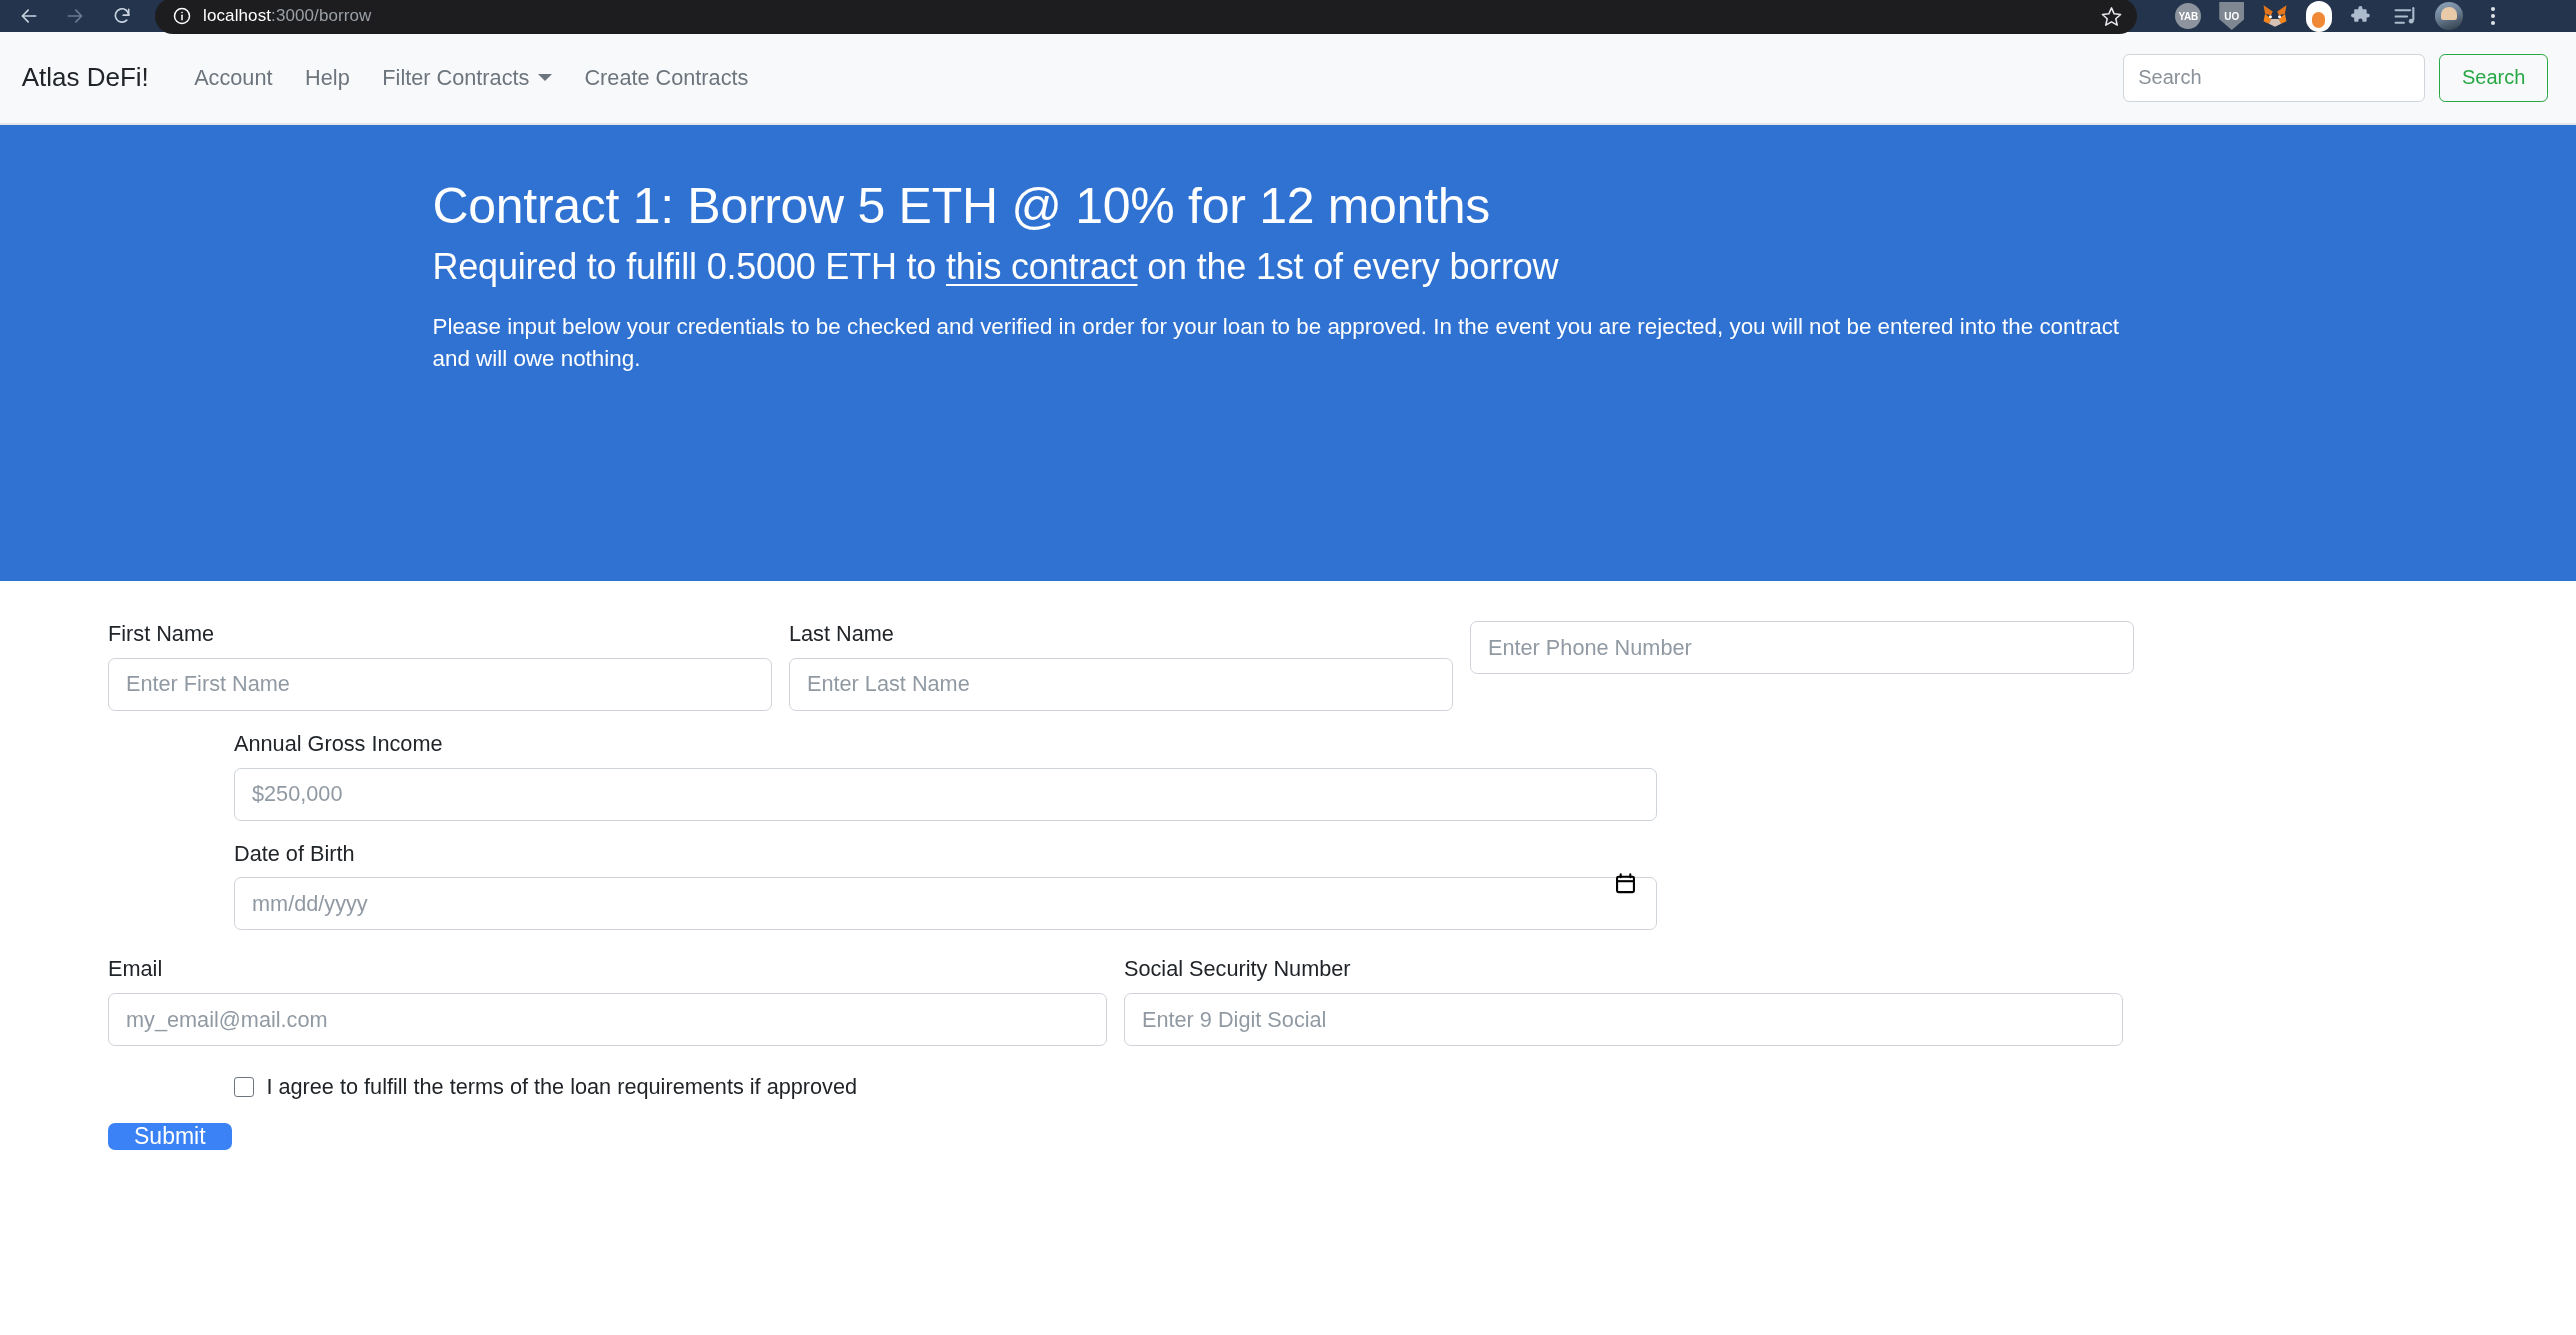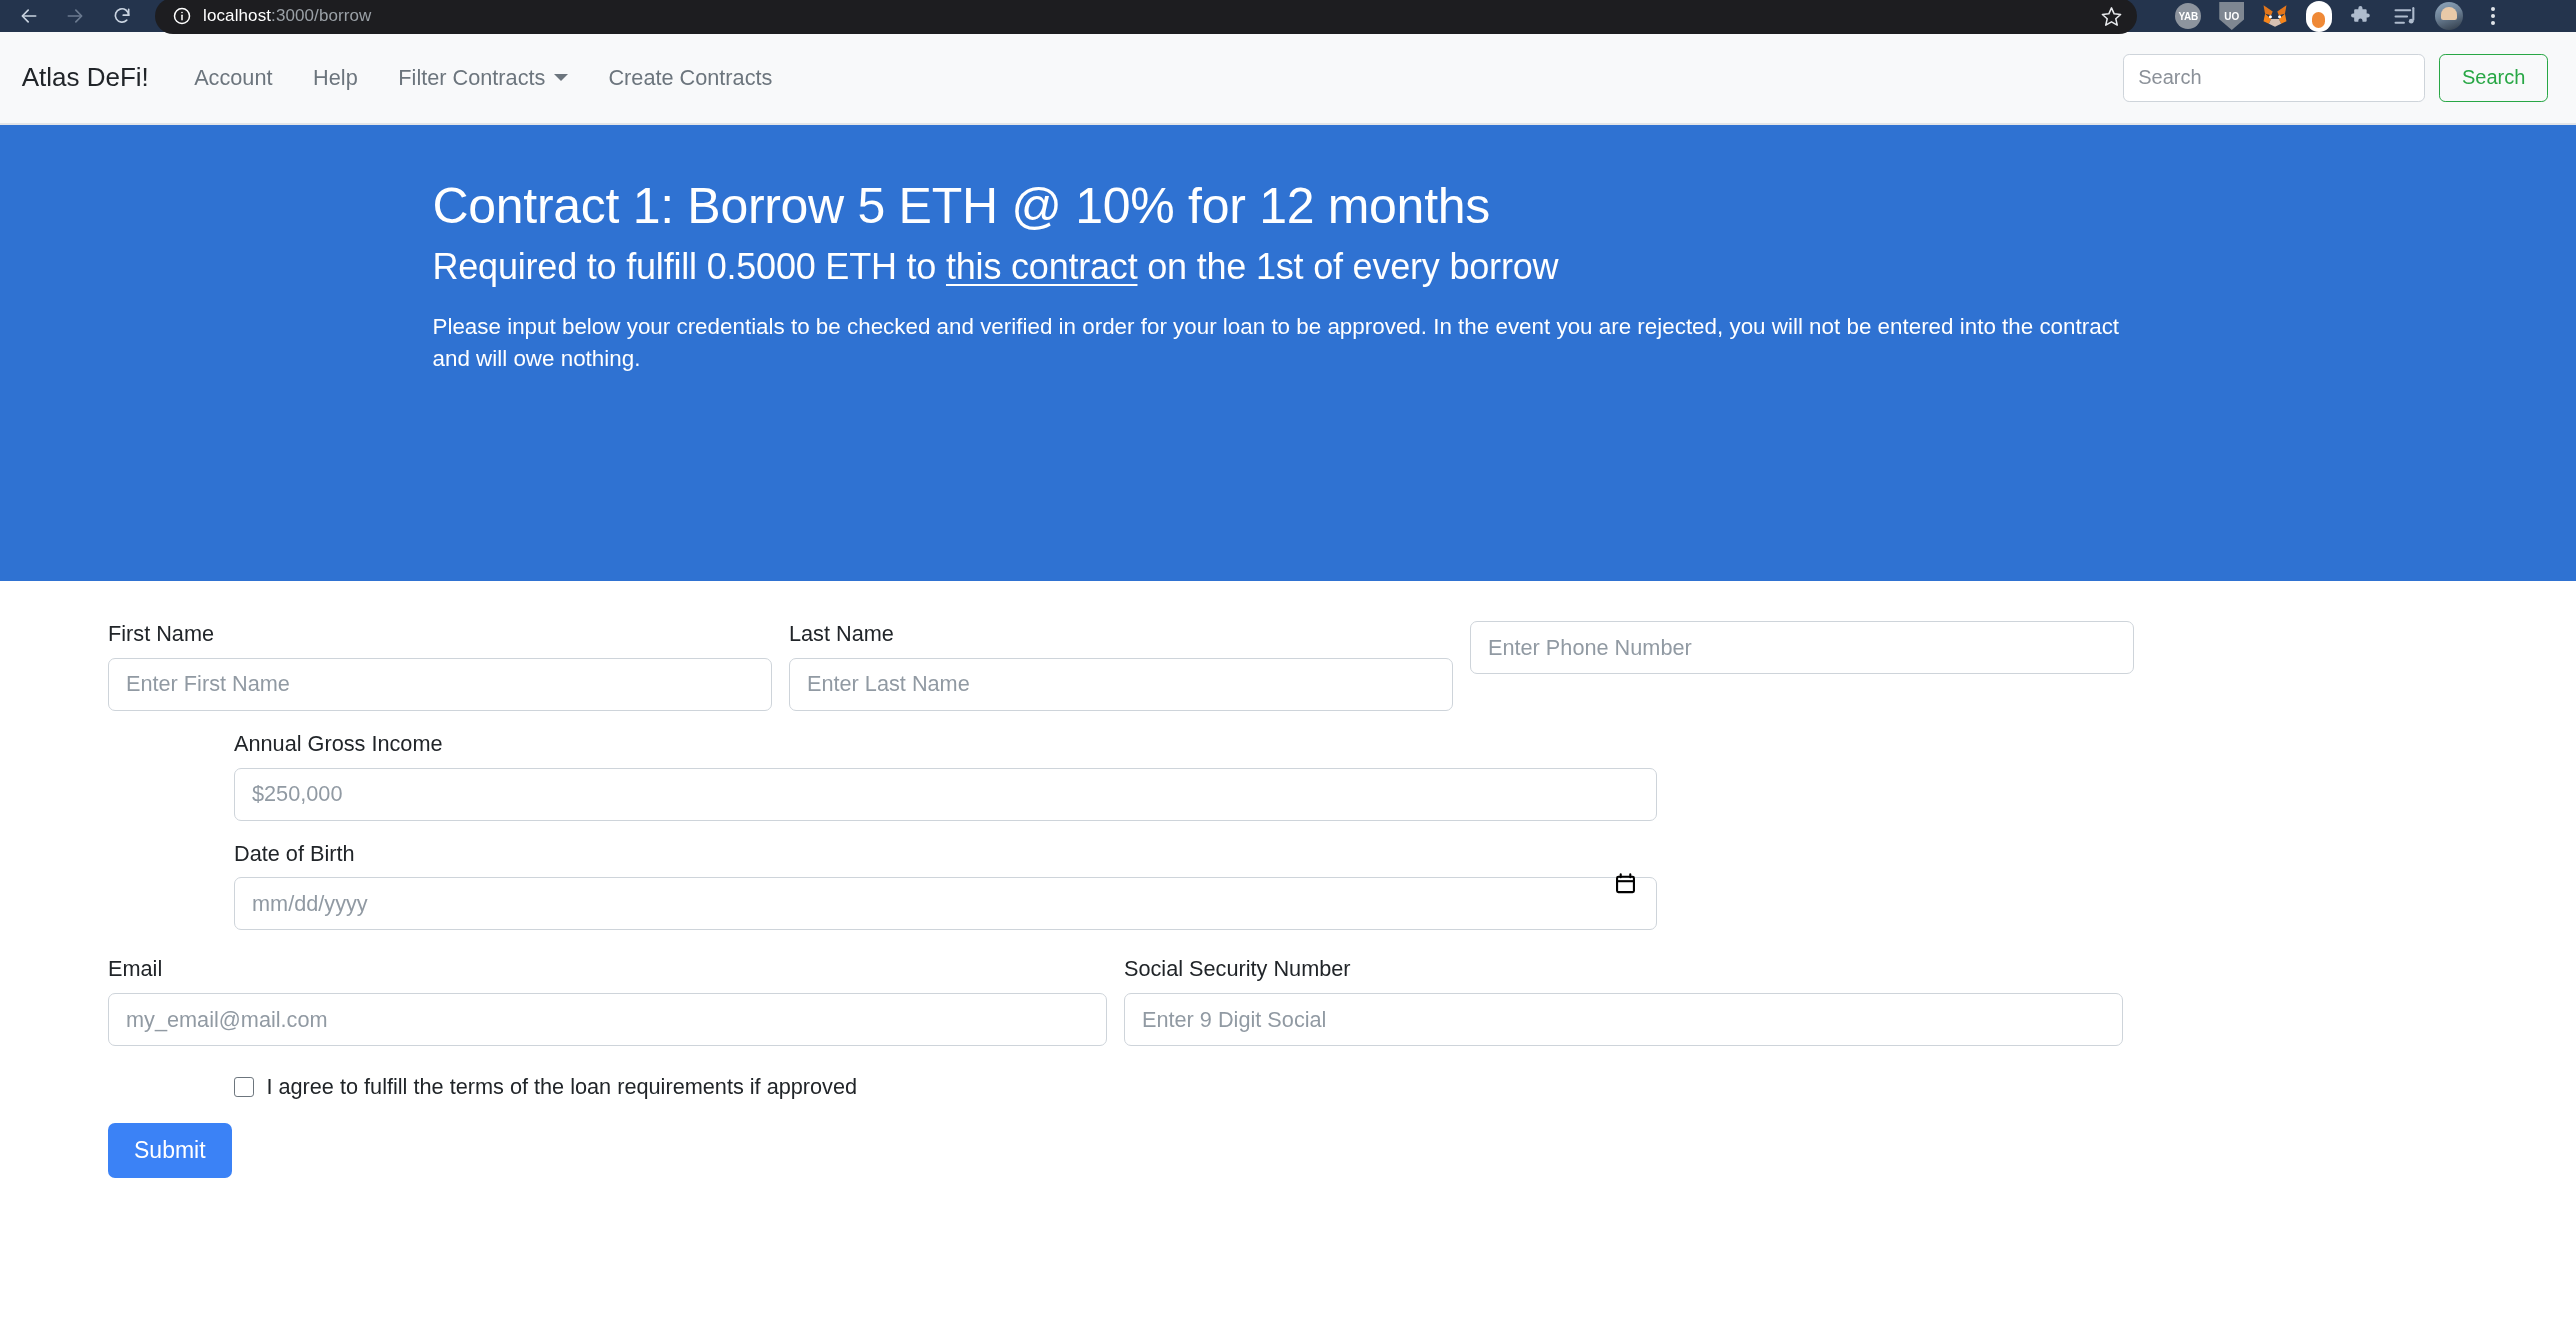--- a/index.html
+++ b/index.html
@@ -103,21 +103,21 @@
     display: flex;
     align-items: center;
     padding: 0 28px 0 21.7px;
   }
   .brand {
     font-size: 26px;
     color: #212529;
     margin-right: 29px;
     white-space: nowrap;
   }
-  .nav-links { display: flex; align-items: flex-end; gap: 8px; }
+  .nav-links { display: flex; align-items: flex-end; gap: 0; }
   .nav-link {
     font-size: 21.7px;
     color: #6c757d;
     padding: 0 16.3px;
     white-space: nowrap;
     display: flex; align-items: center; gap: 8.5px;
   }
   .caret {
     width: 0; height: 0;
     border-left: 7px solid transparent;
@@ -234,21 +234,21 @@
   }
   .check-label { font-size: 21.7px; color: #212529; }
 
   .submit-row { padding: 23px 0 0 108px; }
   .submit-btn {
     background: #3b82f6;
     color: #ffffff;
     border: none;
     border-radius: 7px;
     font-size: 23px;
-    padding: 14px 26px;
+    padding: 0 26px;
     font-family: "Liberation Sans", sans-serif;
     cursor: pointer;
   }
 </style>
 </head>
 <body>
 
 <div class="browser-bar">
   <div class="nav-btns">
     <div class="nav-btn">

